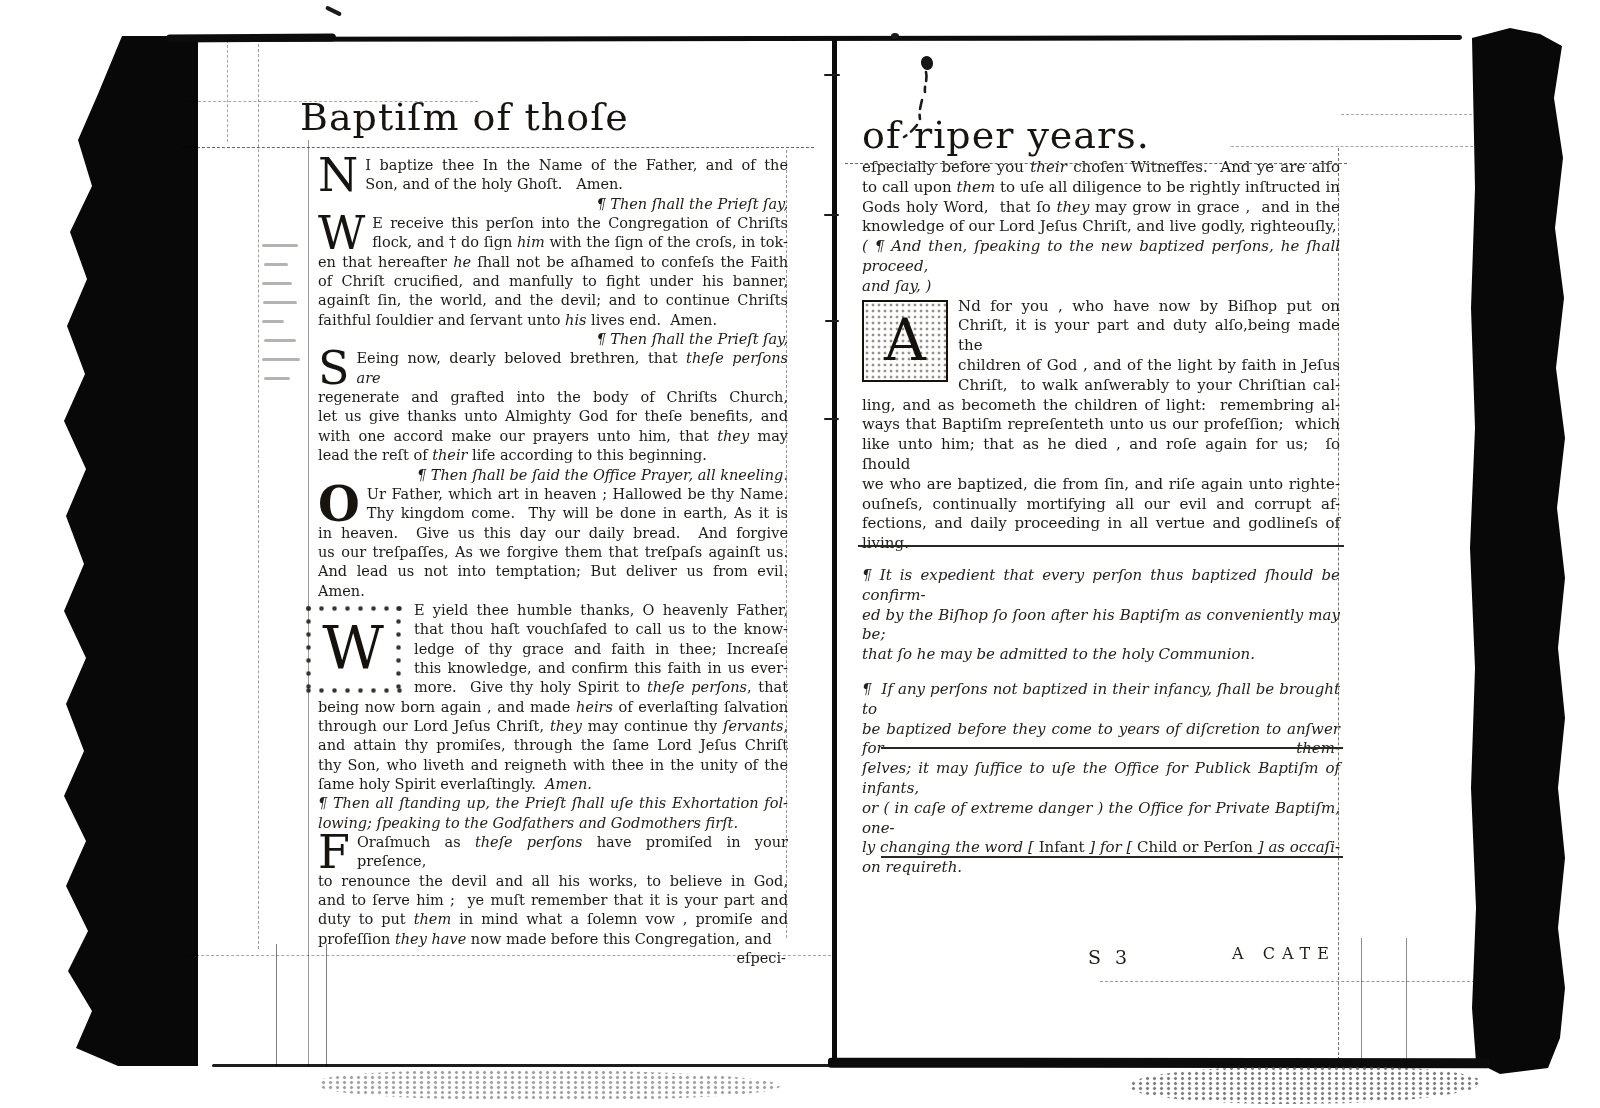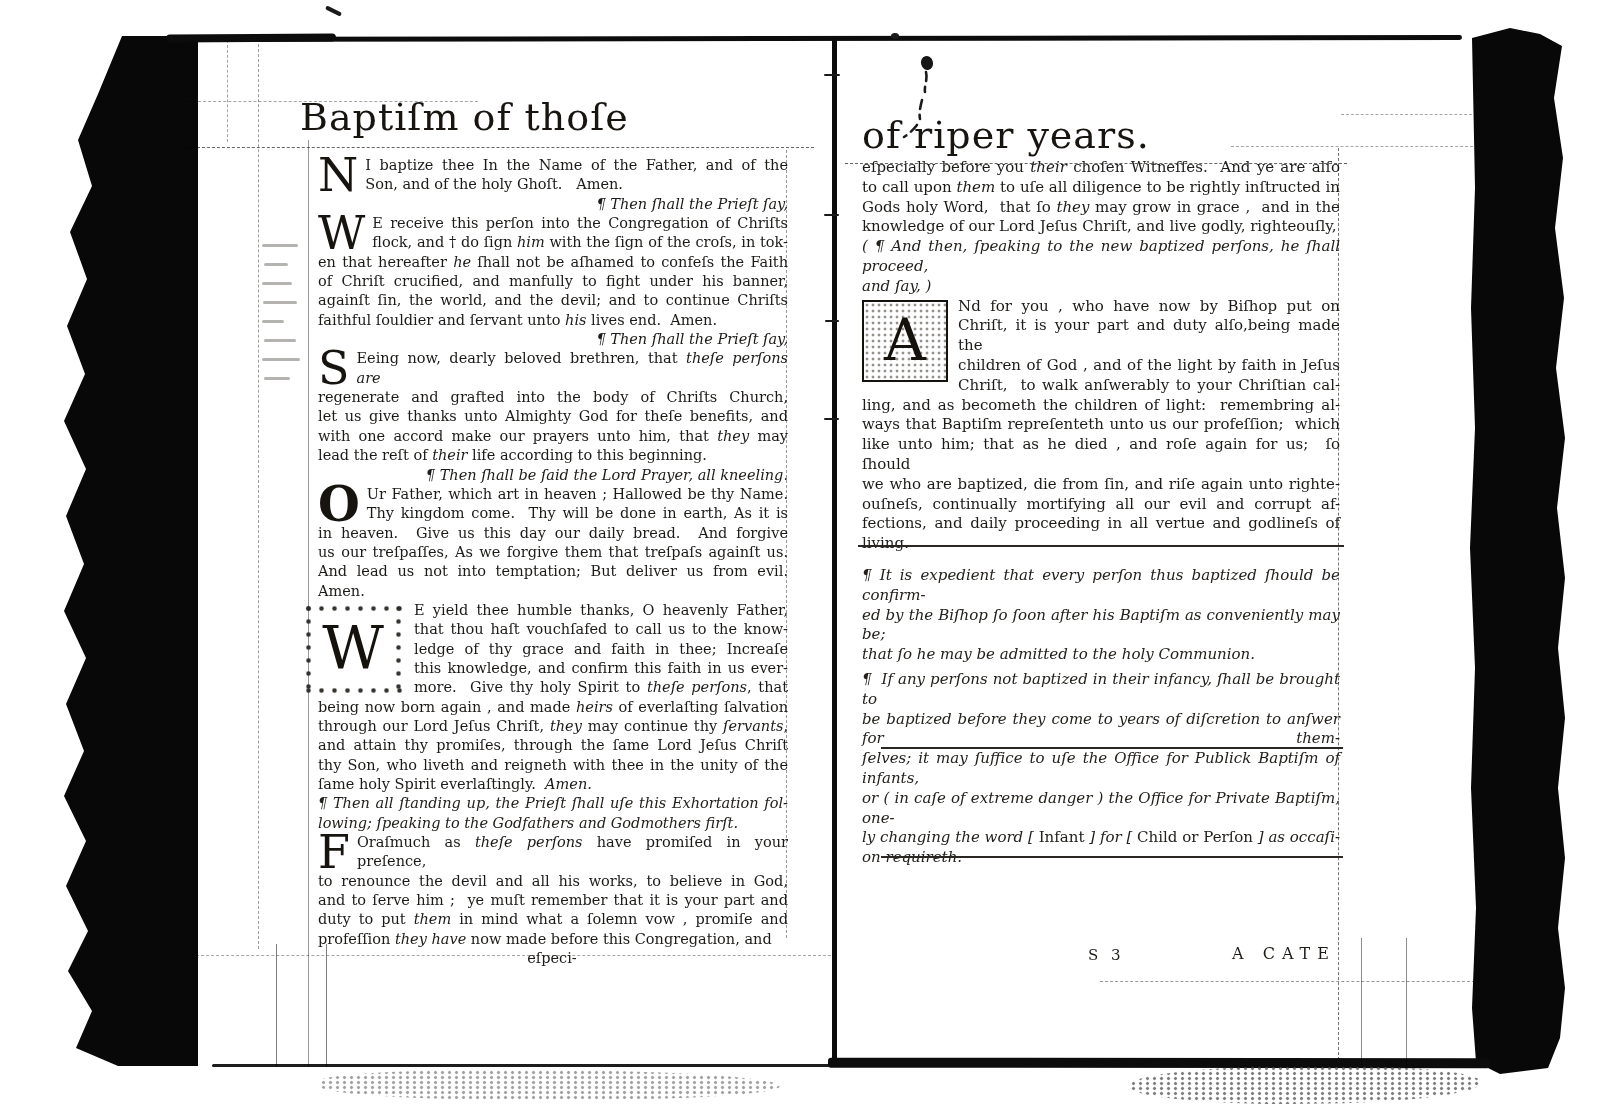--- a/index.html
+++ b/index.html
@@ -22,40 +22,40 @@
   .colL{left:318px;top:156px;width:470px;font-size:14.5px;line-height:19.35px;}
   .colR{left:862px;top:158px;width:478px;font-size:15px;line-height:19.8px;}
   .blk{clear:left;}
   .blk .tl{text-align:justify;text-align-last:justify;}
   .blk .tl:last-child{text-align-last:left;}
   .rubric{font-style:italic;color:#24211d;}
   .rubric .rm, .rm{font-style:normal;}
   .cline{text-align:right;font-style:italic;}
   .cap{float:left;font-size:46px;line-height:34px;padding-top:2px;margin:0 7px 0 0;color:#17140f;}
   .cap.heavy{font-weight:bold;font-size:48px;}
-  .catchline{text-align:center;padding-right:2px;}
+  .catchline{text-align:right;padding-right:2px;}
   
   .wbox{float:left;position:relative;width:102px;height:95px;margin:1px 10px 0 -16px;}
   .wbox .wletter{position:absolute;left:50%;top:50%;transform:translate(-50%,-54%);
     font-size:60px;color:#15120d;}
   .orn{position:absolute;background-image:radial-gradient(circle,rgba(45,42,38,.95) 1.5px,rgba(45,42,38,.35) 2.4px,transparent 3.1px);
     background-size:13px 13px;}
   .orn.t{left:0;right:0;top:0;height:13px;}
   .orn.b{left:0;right:0;bottom:0;height:13px;}
   .orn.l{left:0;top:0;bottom:0;width:15px;}
   .orn.r{right:0;top:0;bottom:0;width:12px;}
   
   .abox{float:left;position:relative;width:82px;height:78px;margin:3px 10px 2px 0;
     border:2.5px solid #15120d;
     background-image:radial-gradient(circle,rgba(60,55,48,.55) 1px,transparent 1.8px);
     background-size:6px 6px;}
   .abox .aletter{position:absolute;left:50%;top:50%;transform:translate(-50%,-52%);
     font-size:58px;color:#15120d;}
   .rule{position:absolute;background:#2a2722;}
-  .sig{position:absolute;font-size:15px;color:#201d18;}
+  .sig{position:absolute;font-size:19px;color:#201d18;}
 </style>
 </head>
 <body>
 
 <div class="stage">
 
   <div class="edge" style="left:58px;top:36px;width:140px;height:1030px;
        clip-path:polygon(64px 0,140px 0,140px 1030px,60px 1030px,18px 1012px,34px 975px,10px 935px,30px 895px,8px 850px,28px 805px,6px 760px,26px 715px,8px 668px,28px 622px,6px 575px,26px 528px,8px 480px,28px 433px,6px 385px,27px 338px,9px 290px,29px 243px,12px 196px,34px 150px,20px 104px,40px 58px);"></div>
   <div class="edge" style="left:1470px;top:28px;width:95px;height:1046px;
        clip-path:polygon(2px 10px,40px 0,70px 6px,92px 18px,84px 70px,93px 130px,85px 200px,94px 270px,86px 340px,95px 410px,87px 480px,95px 550px,88px 620px,95px 690px,88px 760px,95px 830px,88px 900px,95px 960px,90px 1010px,78px 1040px,30px 1046px,6px 1034px,2px 980px,6px 880px,1px 760px,5px 640px,0 520px,5px 400px,1px 280px,5px 160px);"></div>
@@ -135,21 +135,21 @@
     <div class="blk">
       <span class="cap">S</span>
       <div>
           <div class="tl">Eeing now, dearly beloved brethren, that <i>theſe perſons are</i></div>
           <div class="tl">regenerate and grafted into the body of Chriſts Church,</div>
           <div class="tl">let us give thanks unto Almighty God for theſe benefits, and</div>
           <div class="tl">with one accord make our prayers unto him, that <i>they</i> may</div>
           <div class="tl">lead the reſt of <i>their</i> life according to this beginning.</div>
         </div>
     </div>
-    <div class="cline">¶ Then ſhall be ſaid the Lord Prayer, all kneeling.</div>
+    <div class="cline">¶ Then ſhall be ſaid the Office Prayer, all kneeling.</div>
     <div class="blk">
       <span class="cap heavy">O</span>
       <div>
           <div class="tl">Ur Father, which art in heaven ; Hallowed be thy Name.</div>
           <div class="tl">Thy kingdom come.&nbsp; Thy will be done in earth, As it is</div>
           <div class="tl">in heaven.&nbsp; Give us this day our daily bread.&nbsp; And forgive</div>
           <div class="tl">us our treſpaſſes, As we forgive them that treſpaſs againſt us.</div>
           <div class="tl">And lead us not into temptation; But deliver us from evil.</div>
           <div class="tl">Amen.</div>
         </div>
@@ -221,21 +221,21 @@
           <div class="tl">ouſneſs, continually mortifying all our evil and corrupt af-</div>
           <div class="tl">fections, and daily proceeding in all vertue and godlineſs of</div>
           <div class="tl">living.</div>
         </div>
     </div>
     <div class="blk rubric" style="margin-top:12px;">
         <div class="tl">¶ It is expedient that every perſon thus baptized ſhould be confirm-</div>
         <div class="tl">ed by the Biſhop ſo ſoon after his Baptiſm as conveniently may be;</div>
         <div class="tl">that ſo he may be admitted to the holy Communion.</div>
       </div>
-    <div class="blk rubric" style="margin-top:5px;">
+    <div class="blk rubric" style="margin-top:15px;">
         <div class="tl">¶&nbsp; If any perſons not baptized in their infancy, ſhall be brought to</div>
         <div class="tl">be baptized before they come to years of diſcretion to anſwer for them-</div>
         <div class="tl">ſelves; it may ſuffice to uſe the Office for Publick Baptiſm of infants,</div>
         <div class="tl">or ( in caſe of extreme danger ) the Office for Private Baptiſm, one-</div>
         <div class="tl">ly changing the word [ <span class="rm">Infant</span> ] <i>for</i> [ <span class="rm">Child or Perſon</span> ] as occaſi-</div>
         <div class="tl">on requireth.</div>
       </div>
   </div>
 
   <div class="rule" style="left:858px;top:545px;width:486px;height:2px;"></div>

